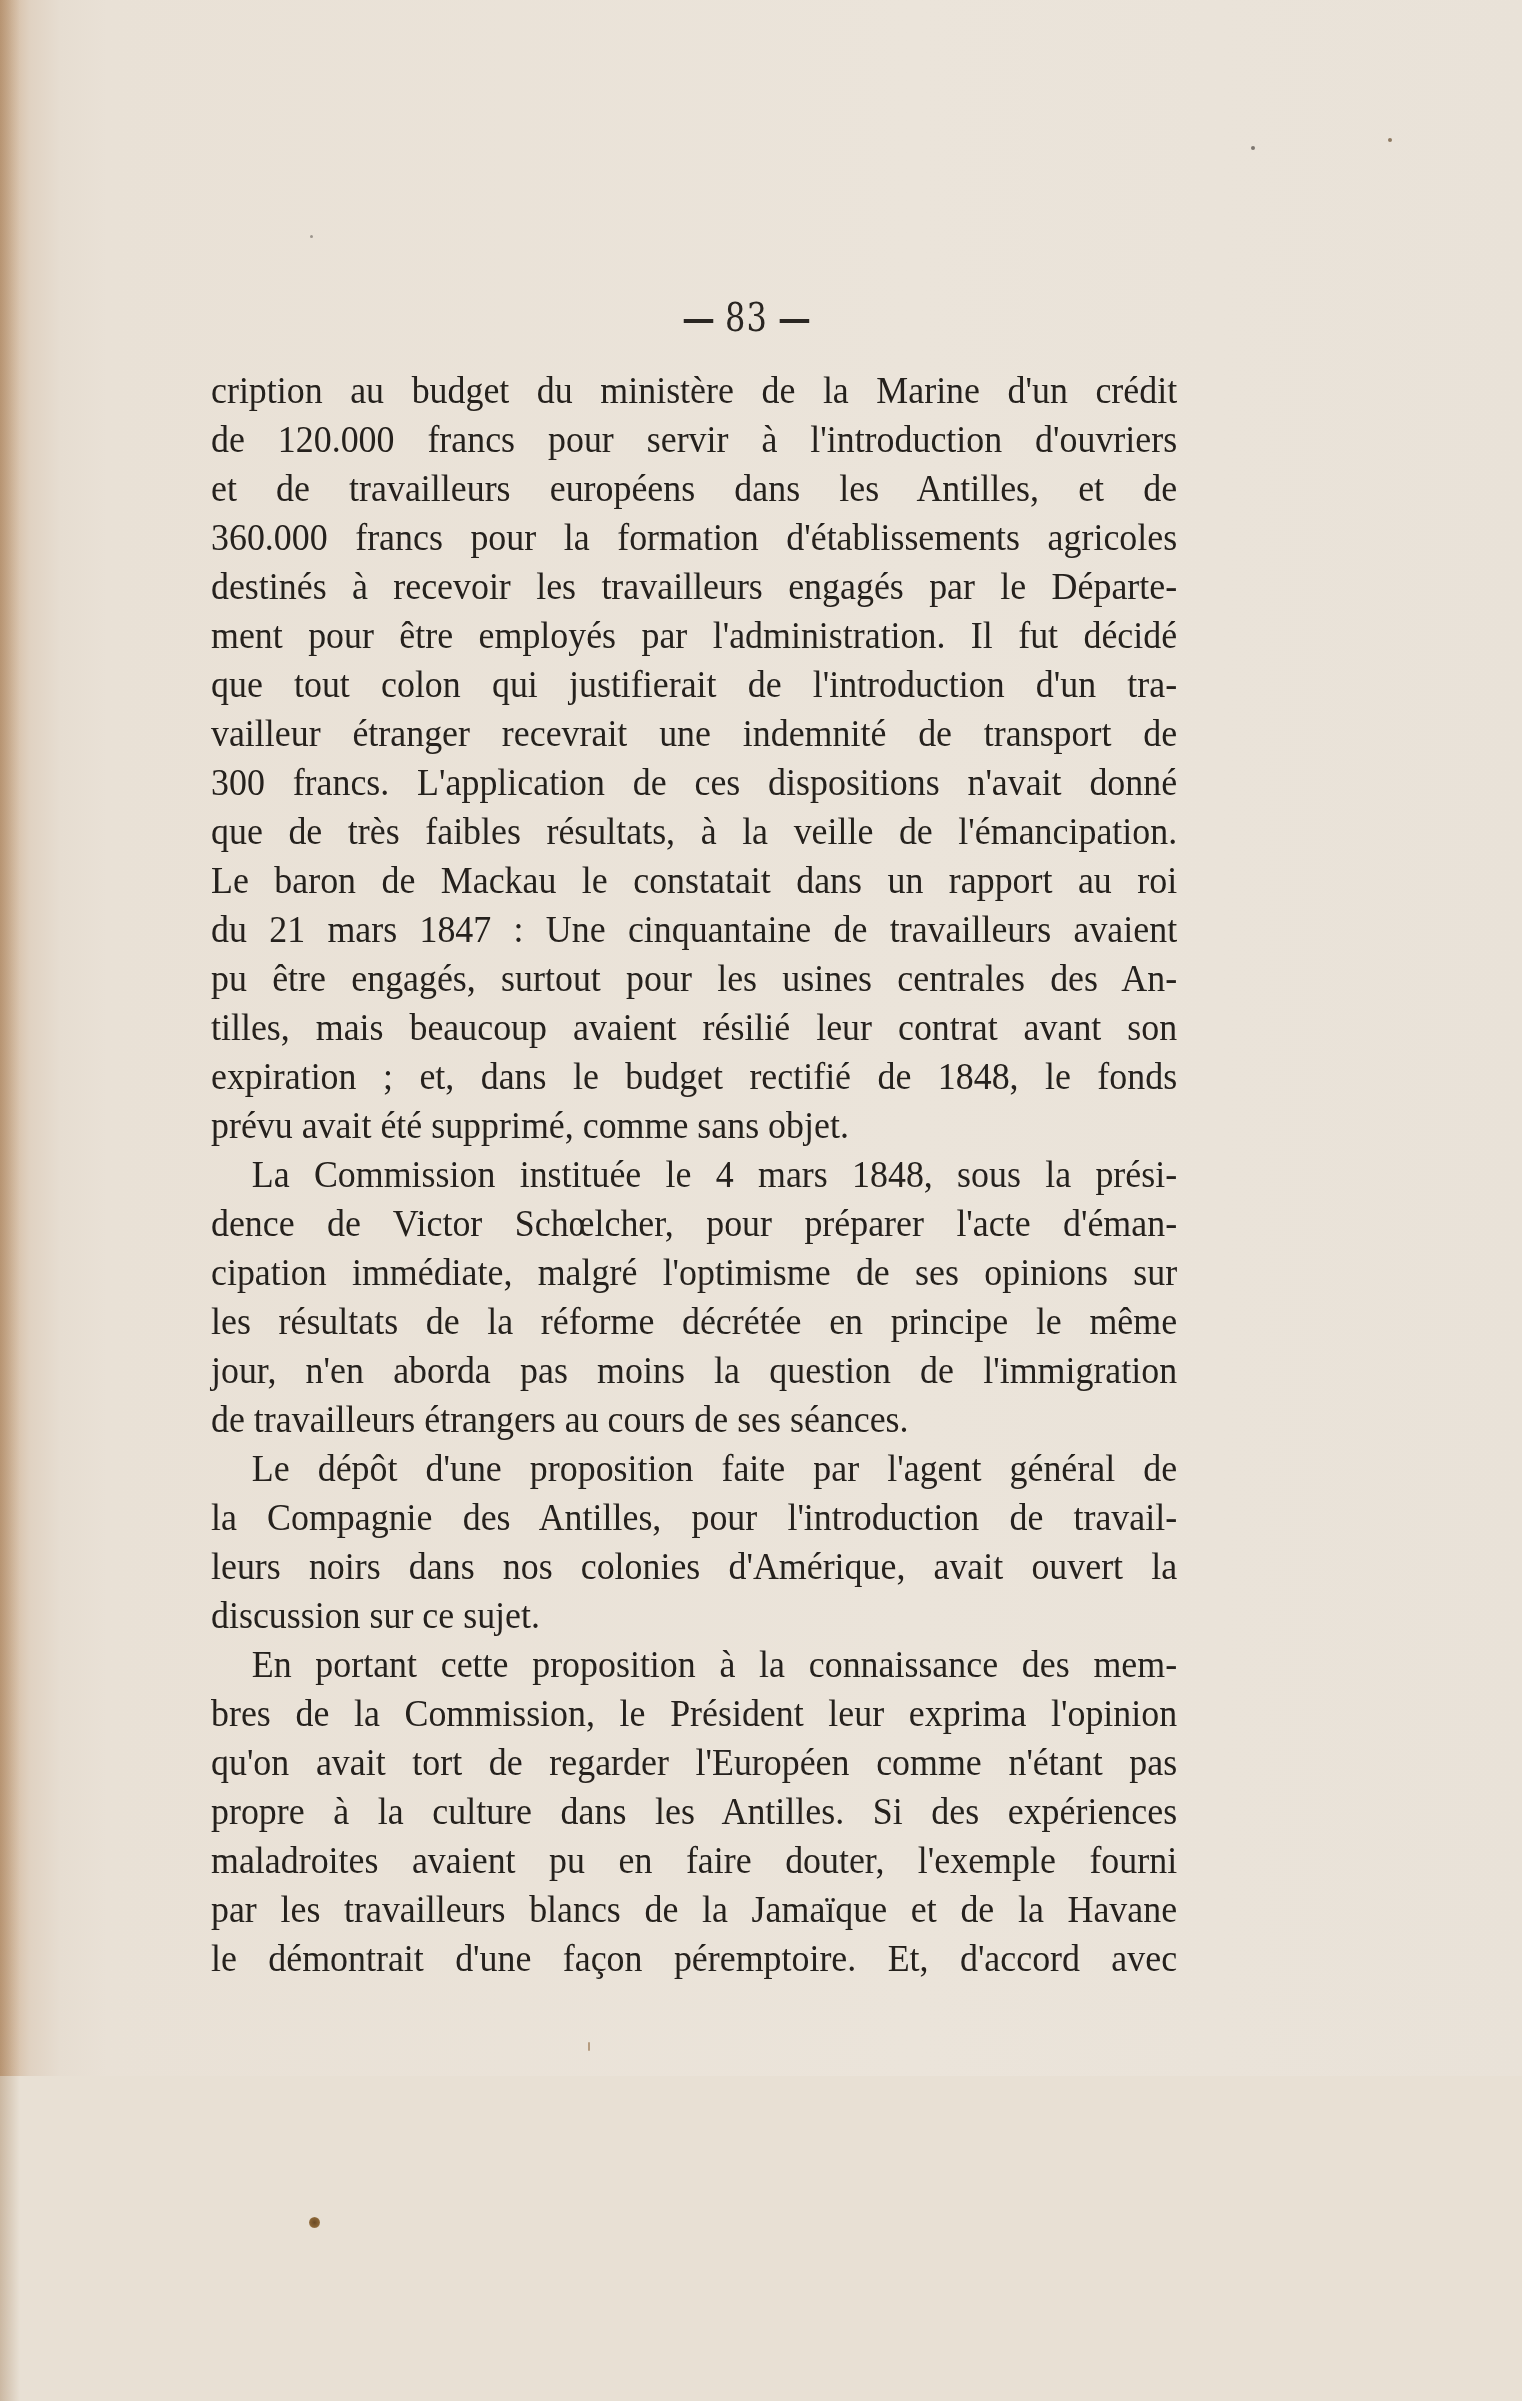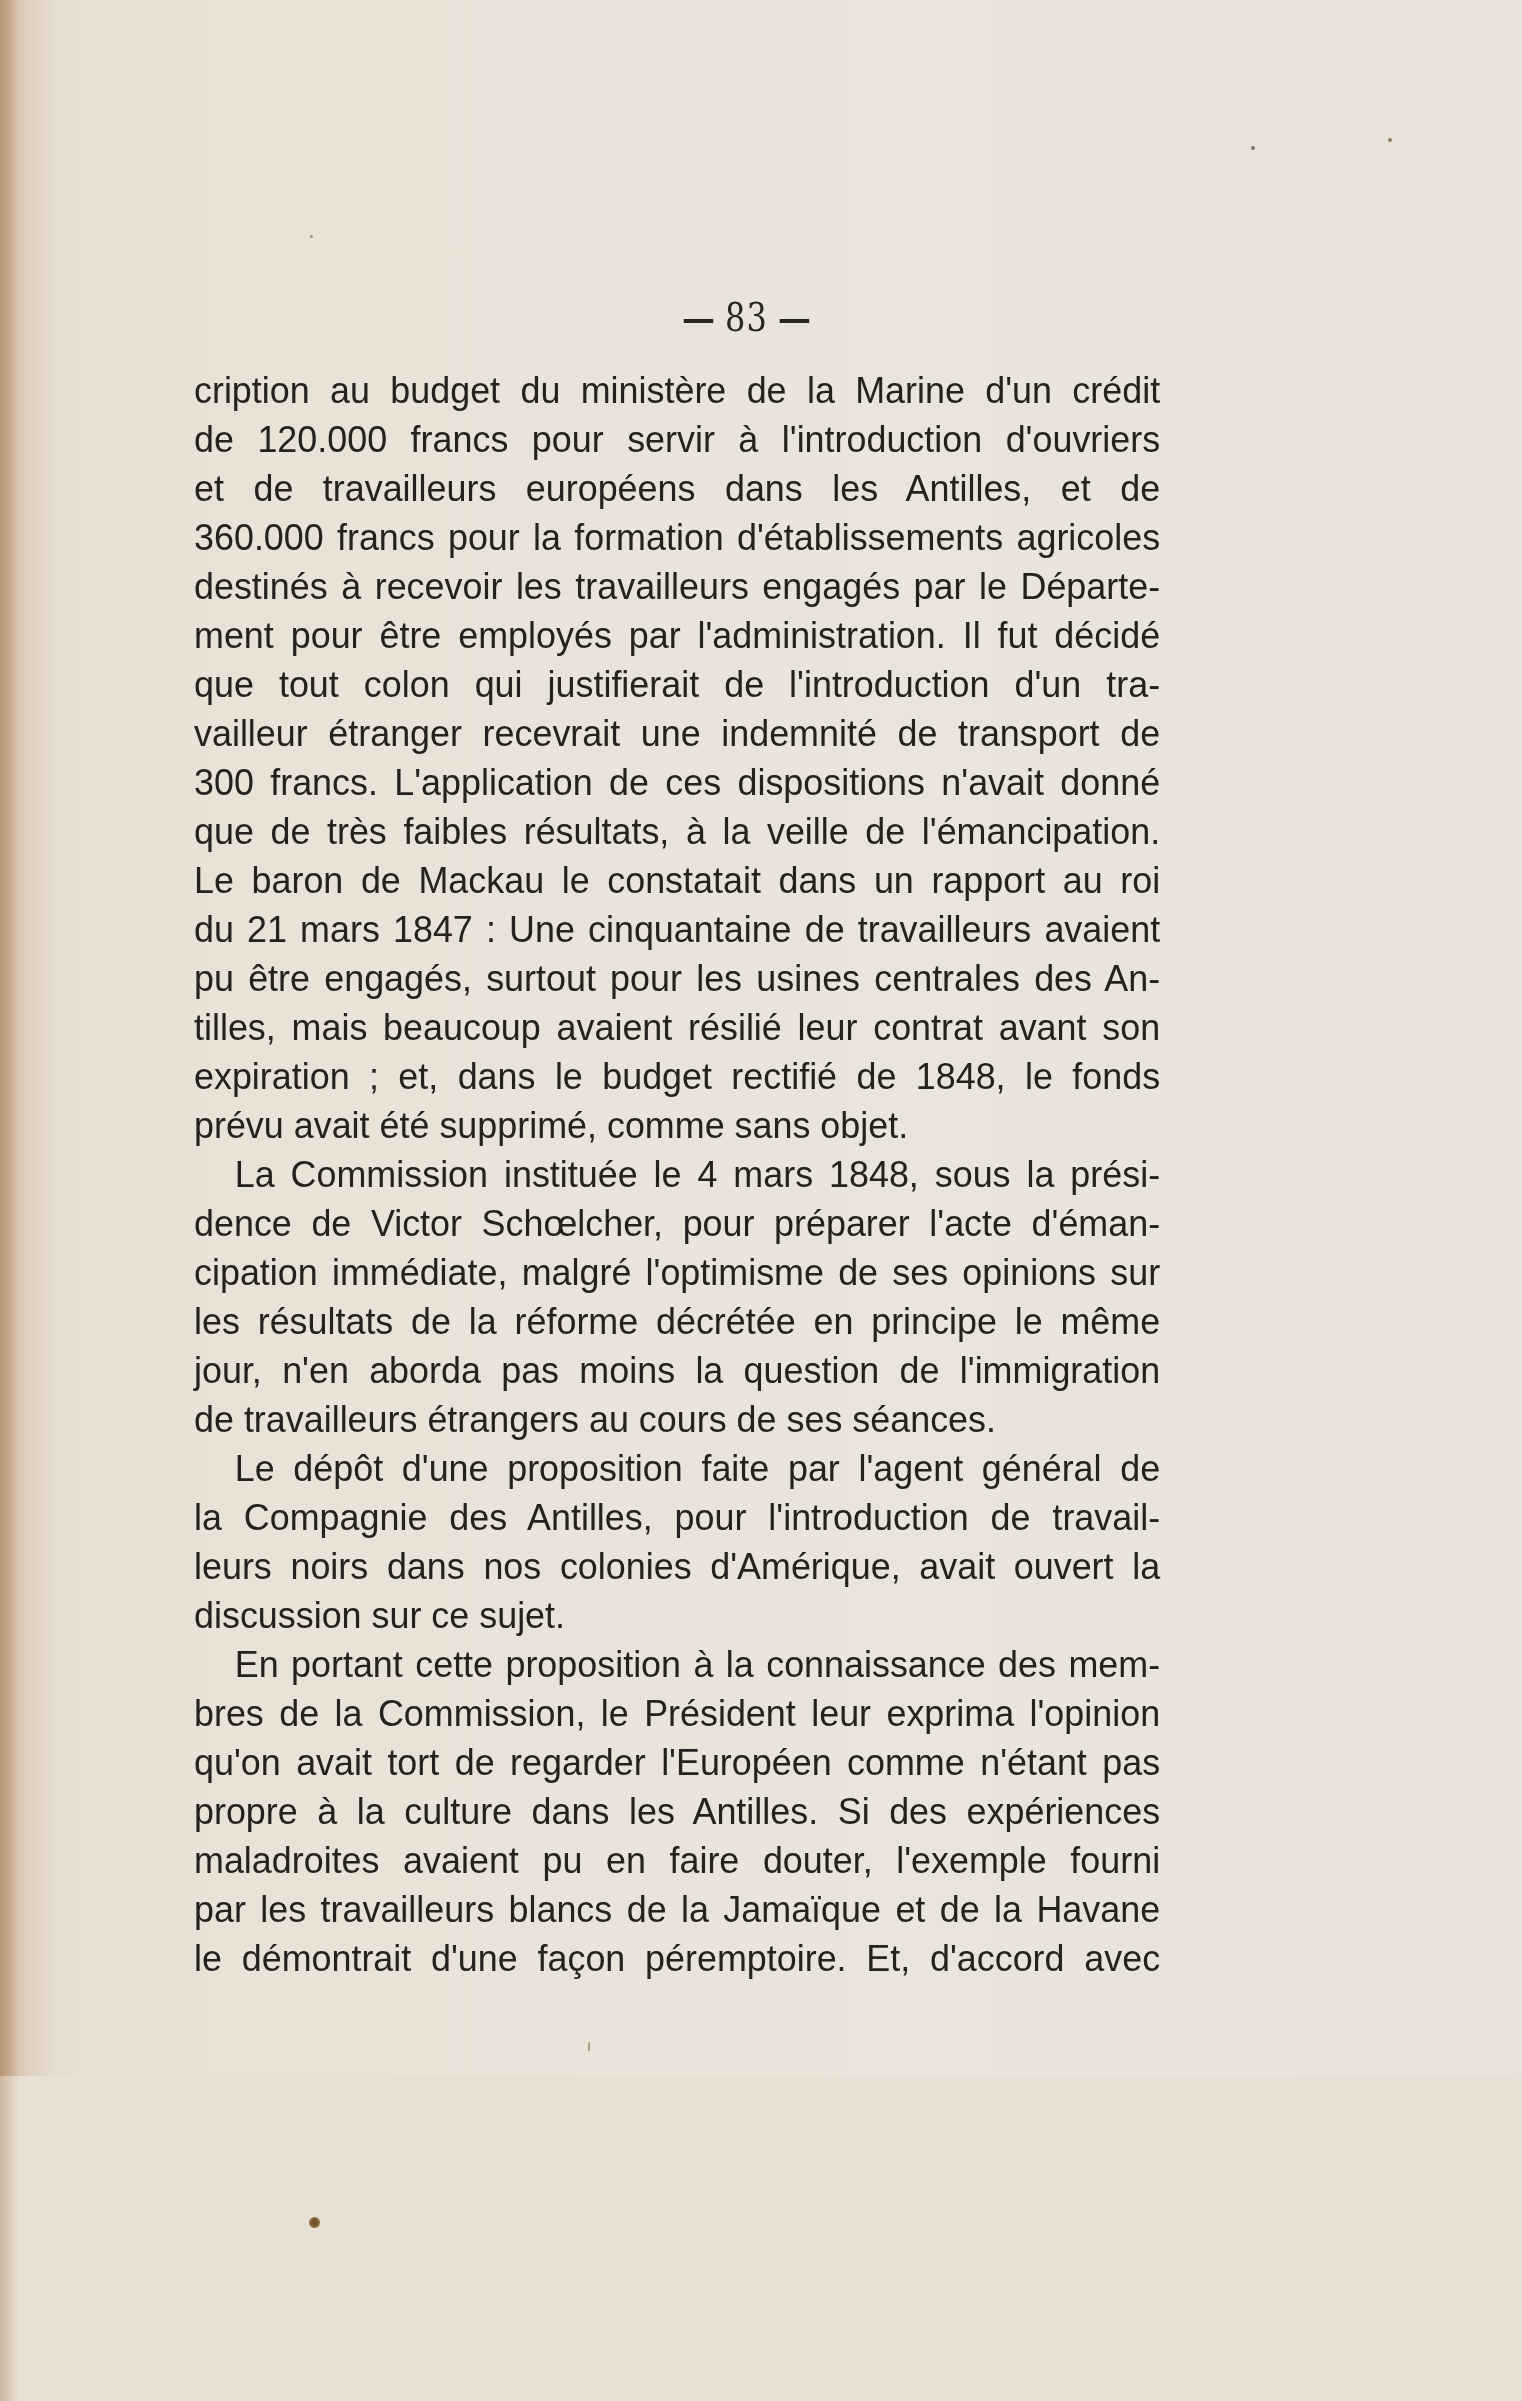--- a/index.html
+++ b/index.html
@@ -52,24 +52,24 @@
     .page-number .dash {
       display: inline-block;
       width: 36px;
       height: 3.4px;
       background: #2a2622;
       vertical-align: middle;
       margin: 0 14.8px;
     }
     .text-block {
       position: absolute;
-      left: 194px;
+      left: 211px;
       top: 366px;
       width: 967px;
-      font-family: Liberation Sans, sans-serif;
+      font-family: Liberation Serif, serif;
       font-size: 37px;
       line-height: 49px;
       color: #25211d;
     }
     .line {
       display: block;
       white-space: nowrap;
       text-align: justify;
       text-align-last: justify;
       height: 49px;

